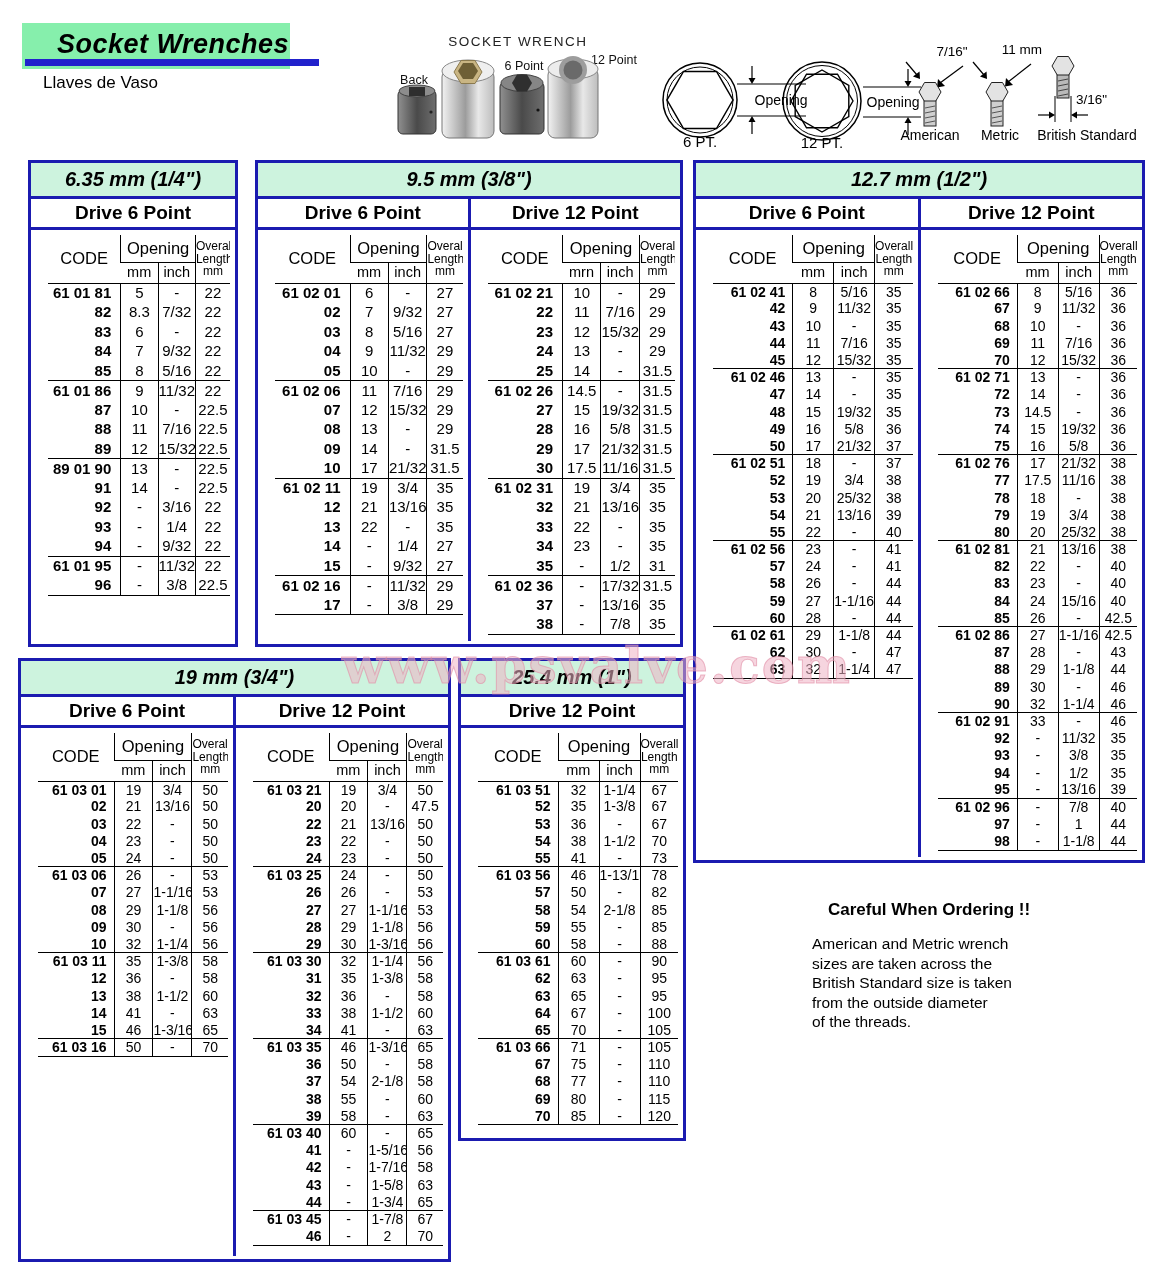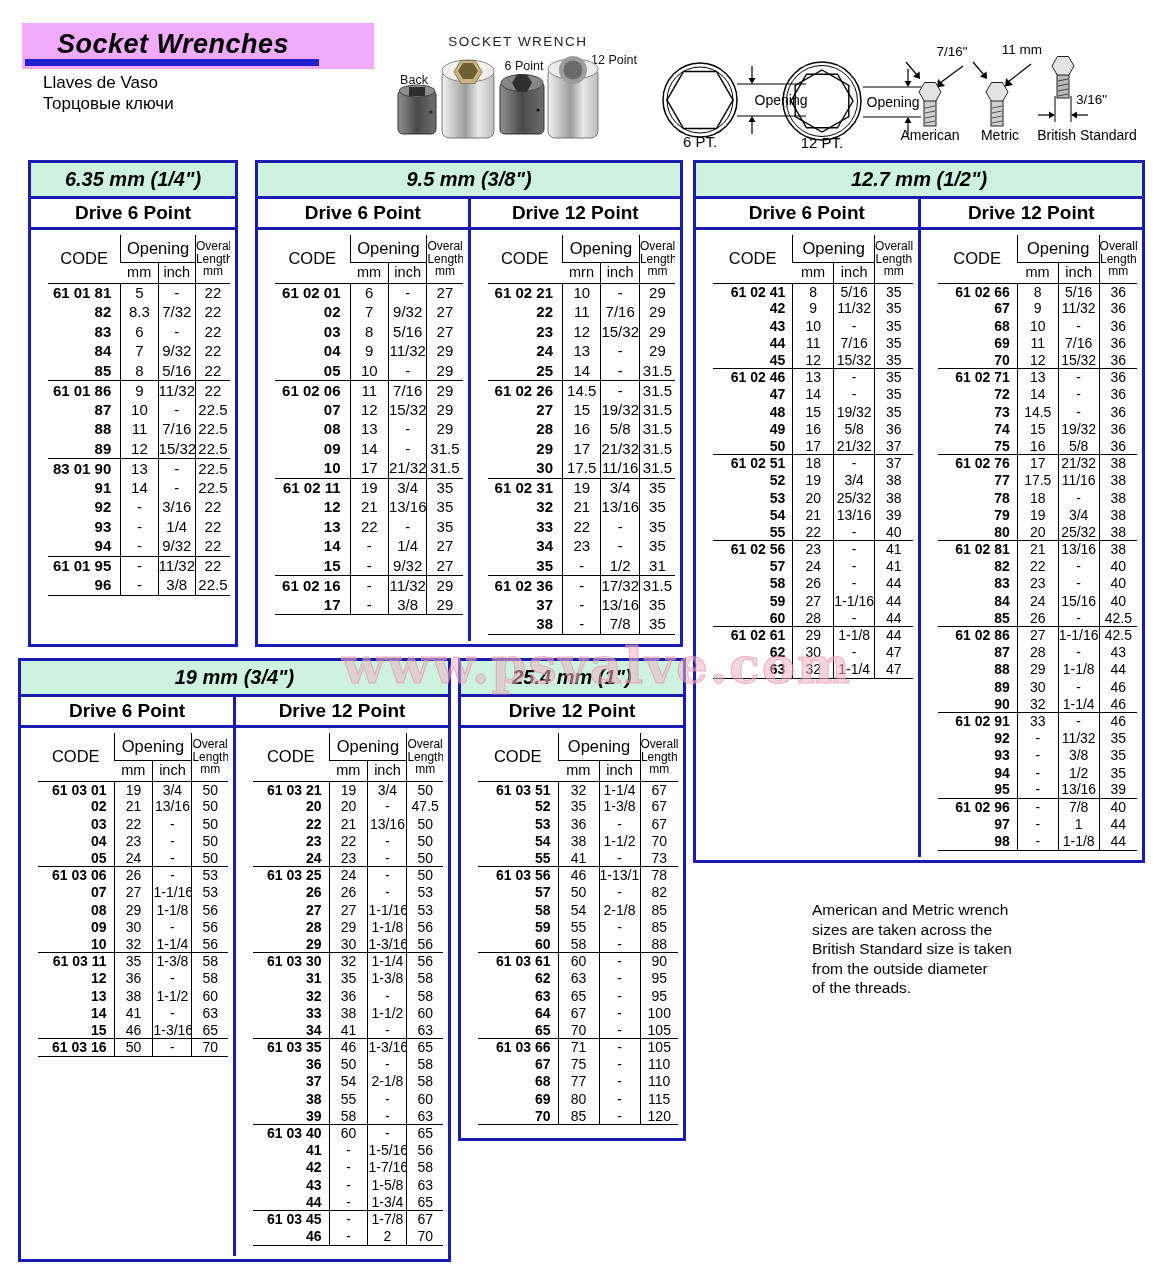--- a/index.html
+++ b/index.html
@@ -1,20 +1,20 @@
 <!DOCTYPE html>
 <html><head>
 <meta charset="utf-8">
 <style>
   *{margin:0;padding:0;box-sizing:border-box}
   html,body{width:1172px;height:1272px}
   body{position:relative;background:#fff;color:#000;font-family:"Liberation Sans",sans-serif;overflow:hidden}
 
   
-  .title-box{position:absolute;left:22px;top:23px;width:352px;height:46px;background:#f0abfc}
+  .title-box{position:absolute;left:22px;top:23px;width:268px;height:46px;background:#86efac}
   .title-text{font-style:italic;font-weight:bold;font-size:27px;padding:6px 0 0 35px;letter-spacing:.5px}
   .title-bar{position:absolute;left:25px;top:59px;width:294px;height:7px;background:#2121cc}
   .subtitles{position:absolute;left:43px;top:72px;font-size:17px;line-height:21px}
 
   
   .watermark{position:absolute;left:342px;top:636px;z-index:6;pointer-events:none;
     font-family:"DejaVu Serif",serif;font-weight:bold;font-size:50px;letter-spacing:2px;
     color:rgba(238,178,196,.55);-webkit-text-stroke:1px rgba(225,140,165,.6)}
 
   
@@ -55,21 +55,20 @@
 </style>
 </head>
 <body>
 
 <div class="title-box">
   <div class="title-text">Socket Wrenches</div>
 </div>
 <div class="title-bar"></div>
 <div class="subtitles">
     <div>Llaves de Vaso</div>
-    <div>Торцовые ключи</div>
   </div>
 
 <svg class="illus" viewBox="390 15 782 140">
   <defs>
     <linearGradient id="chrome" x1="0" y1="0" x2="1" y2="0">
       <stop offset="0" stop-color="#f2f2f2"></stop>
         <stop offset="0.45" stop-color="#9c9c9c"></stop>
         <stop offset="0.7" stop-color="#e8e8e8"></stop>
         <stop offset="1" stop-color="#bdbdbd"></stop>
     </linearGradient>
@@ -259,21 +258,21 @@
                 <td class="c-inch">7/16</td>
                 <td class="c-len">22.5</td>
               </tr>
               <tr>
                 <td class="c-code">89</td>
                 <td class="c-mm">12</td>
                 <td class="c-inch">15/32</td>
                 <td class="c-len">22.5</td>
               </tr>
               <tr class="gsep">
-                <td class="c-code">83 01 90</td>
+                <td class="c-code">89 01 90</td>
                 <td class="c-mm">13</td>
                 <td class="c-inch">-</td>
                 <td class="c-len">22.5</td>
               </tr>
               <tr>
                 <td class="c-code">91</td>
                 <td class="c-mm">14</td>
                 <td class="c-inch">-</td>
                 <td class="c-len">22.5</td>
               </tr>
@@ -1396,20 +1395,21 @@
                 <td class="c-len">120</td>
               </tr>
             </tbody>
           </table>
         </div>
     </div>
   </div>
 </div>
 
 <div class="note">
+  <div class="note-title">Careful When Ordering !!</div>
   <div class="note-body">
       <div>American and Metric wrench</div>
       <div>sizes are taken across the</div>
       <div>British Standard size is taken</div>
       <div>from the outside diameter</div>
       <div>of the threads.</div>
     </div>
 </div>
 
 </body></html>

